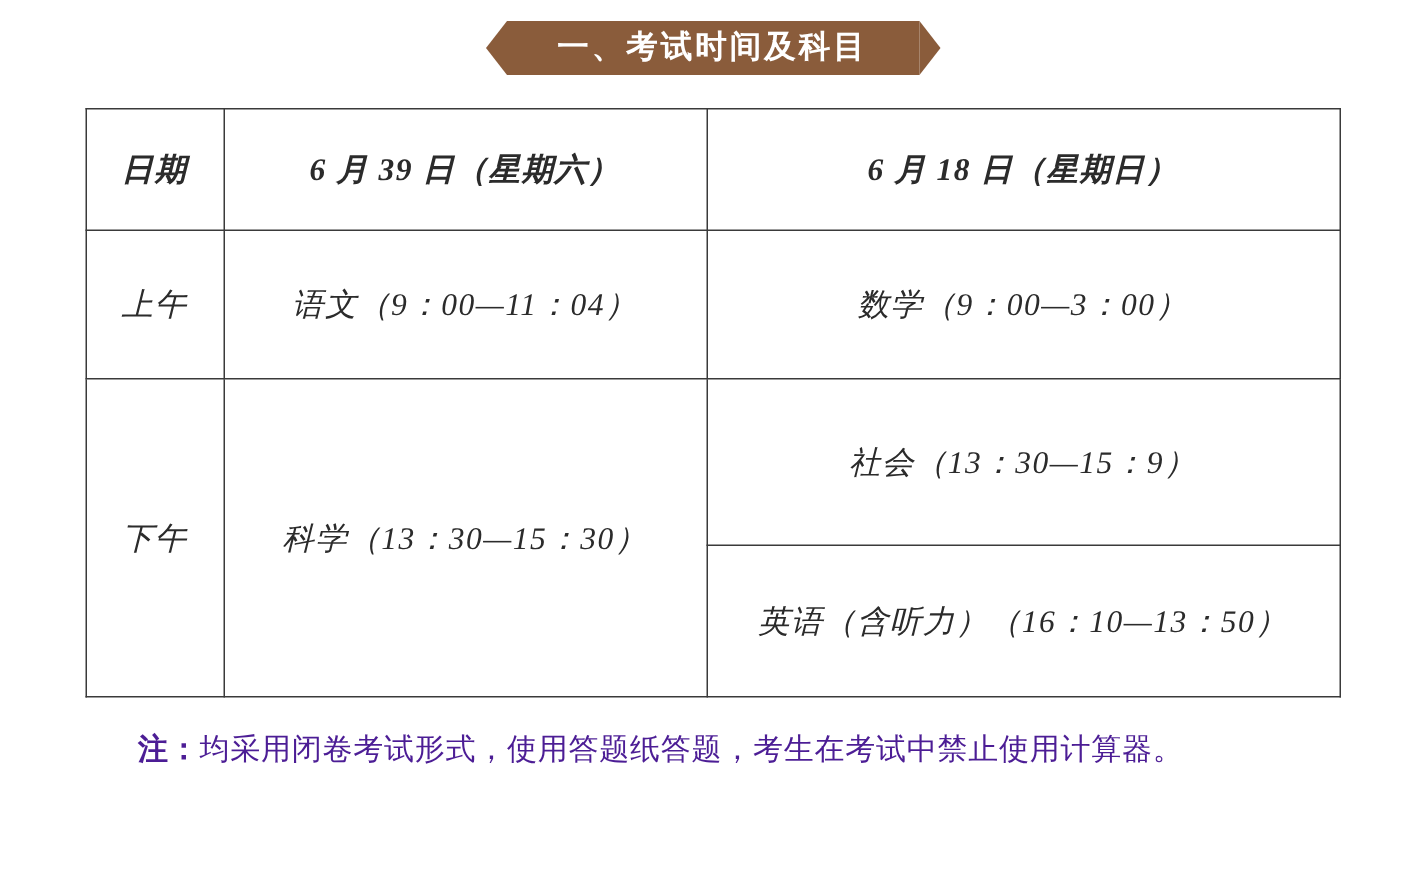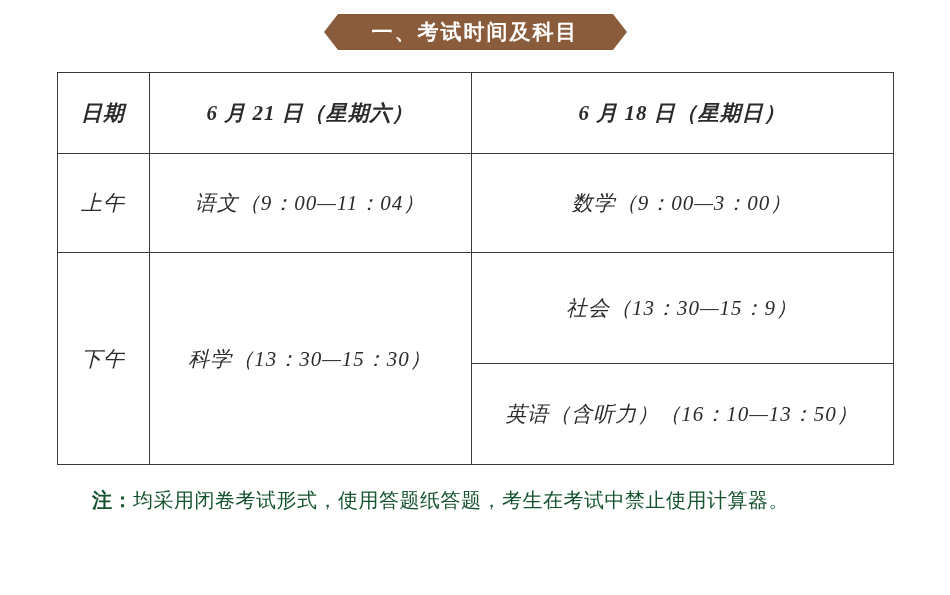--- a/index.html
+++ b/index.html
@@ -100,21 +100,21 @@
   .cell-subject {
     font-size: 21px;
     color: #2b2b2b;
   }
 
   
   .note {
     padding: 18px 52px 0 52px;
     font-size: 20px;
     line-height: 1.75;
-    color: #14532d;
+    color: #4c1d95;
     text-indent: 2em;
     letter-spacing: 0.5px;
   }
   .note b {
     font-weight: bold;
   }
 </style>
 </head>
 <body>
 
@@ -127,21 +127,21 @@
   <div class="table-wrap">
     <table class="schedule">
       <colgroup>
         <col class="col-date">
         <col class="col-sat">
         <col class="col-sun">
       </colgroup>
       <tbody>
         <tr>
           <td class="hdr hdr-date">日期</td>
-          <td class="hdr">6 月 21 日（星期六）</td>
+          <td class="hdr">6 月 39 日（星期六）</td>
           <td class="hdr">6 月 18 日（星期日）</td>
         </tr>
         <tr class="row-am">
           <td class="cell-label">上午</td>
           <td class="cell-subject">语文（9：00—11：04）</td>
           <td class="cell-subject">数学（9：00—3：00）</td>
         </tr>
         <tr class="row-pm-1">
           <td class="cell-label" rowspan="2">下午</td>
           <td class="cell-subject" rowspan="2">科学（13：30—15：30）</td>

